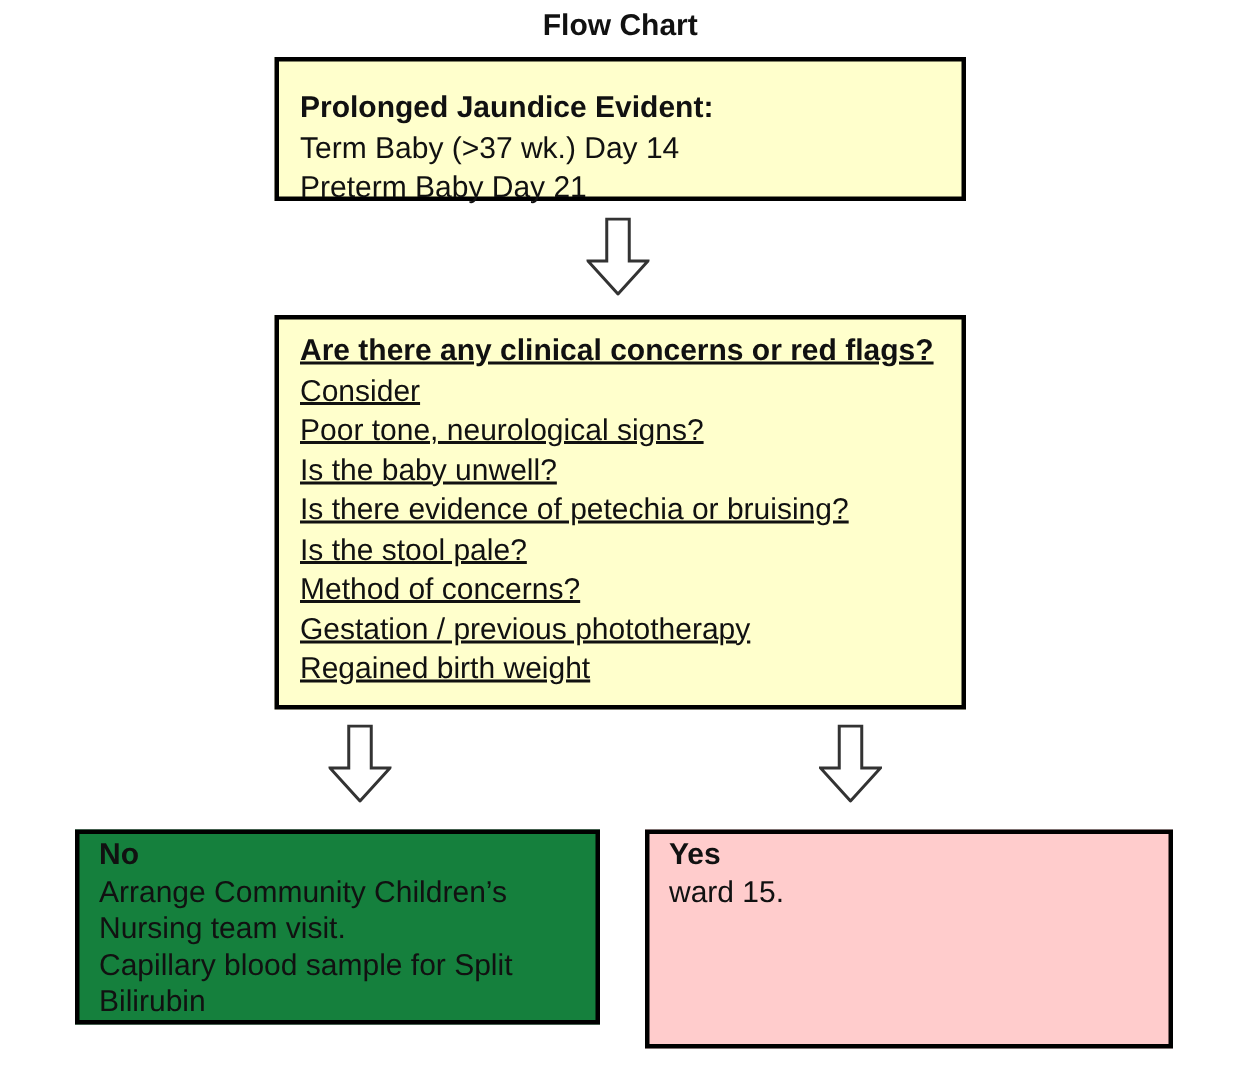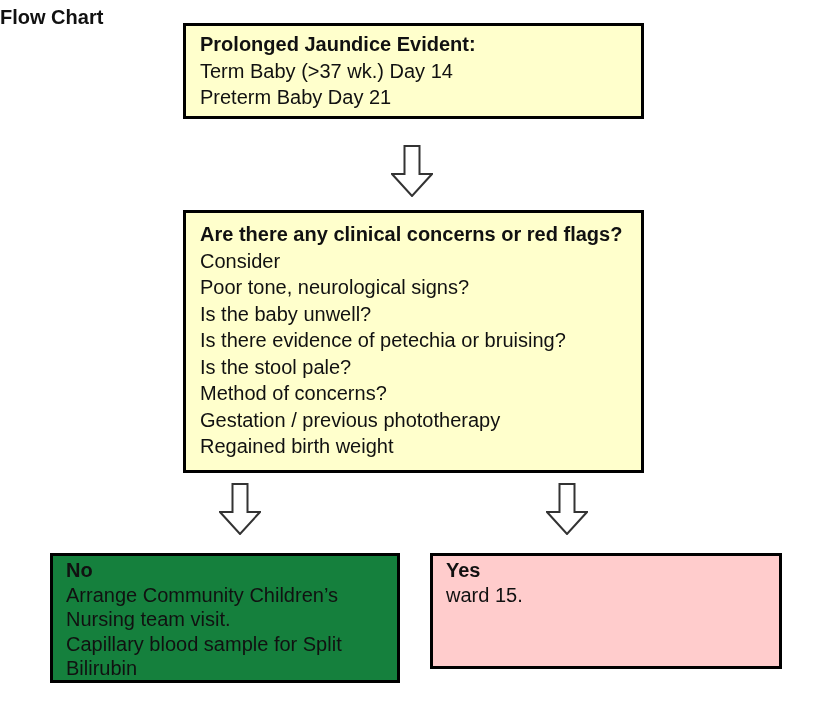--- a/index.html
+++ b/index.html
@@ -14,64 +14,65 @@
     background: #ffffff;
     font-family: "Liberation Sans", "DejaVu Sans", sans-serif;
     color: #111111;
     overflow: hidden;
   }
   .title {
     position: absolute;
     left: 0;
     top: 6px;
     width: 827px;
+    text-align: center;
     font-size: 20px;
     font-weight: bold;
     color: #111111;
   }
   .node {
     position: absolute;
     box-sizing: border-box;
     border: 3px solid #000000;
     font-size: 20px;
     line-height: 26.5px;
   }
   .node .heading {
     font-weight: bold;
   }
   .node .line {
     white-space: nowrap;
   }
   #node-start {
     left: 183px;
-    top: 23px;
+    top: 38px;
     width: 461px;
     height: 96px;
-    padding: 5px 14px;
+    padding: 18px 14px;
   }
   #node-decision {
     left: 183px;
     top: 210px;
     width: 461px;
     height: 263px;
     padding: 8px 14px;
   }
   #node-no {
     left: 50px;
     top: 553px;
     width: 350px;
     height: 130px;
     padding: 2px 13px;
     line-height: 24.5px;
   }
   #node-yes {
     left: 430px;
     top: 553px;
     width: 352px;
-    height: 116px;
+    height: 146px;
     padding: 2px 13px;
     line-height: 24.5px;
   }
   .arrow {
     position: absolute;
     width: 42px;
     height: 52px;
   }
   #arrow-top    { left: 391px; top: 145px; }
   #arrow-left   { left: 219px; top: 483px; }
@@ -87,21 +88,21 @@
   <div class="node" id="node-start" style="background: rgb(255, 255, 204);">
     <div class="heading line">Prolonged Jaundice Evident:</div>
     <div class="line">Term Baby (&gt;37 wk.) Day 14</div>
     <div class="line">Preterm Baby Day 21</div>
   </div>
 
   <svg class="arrow" id="arrow-top" viewBox="0 0 42 52">
     <polygon points="13.5,1 28.5,1 28.5,29 41,29 21,51 1,29 13.5,29" fill="#ffffff" stroke="#333333" stroke-width="2" stroke-linejoin="miter"></polygon>
   </svg>
 
-  <div class="node" id="node-decision" style="background: rgb(255, 255, 204);">
+  <div class="node" id="node-decision" style="background: rgb(255, 255, 204); text-decoration: underline;">
     <div class="heading line">Are there any clinical concerns or red flags?</div>
     <div class="line">Consider</div>
     <div class="line">Poor tone, neurological signs?</div>
     <div class="line">Is the baby unwell?</div>
     <div class="line">Is there evidence of petechia or bruising?</div>
     <div class="line">Is the stool pale?</div>
     <div class="line">Method of concerns?</div>
     <div class="line">Gestation / previous phototherapy</div>
     <div class="line">Regained birth weight</div>
   </div>

